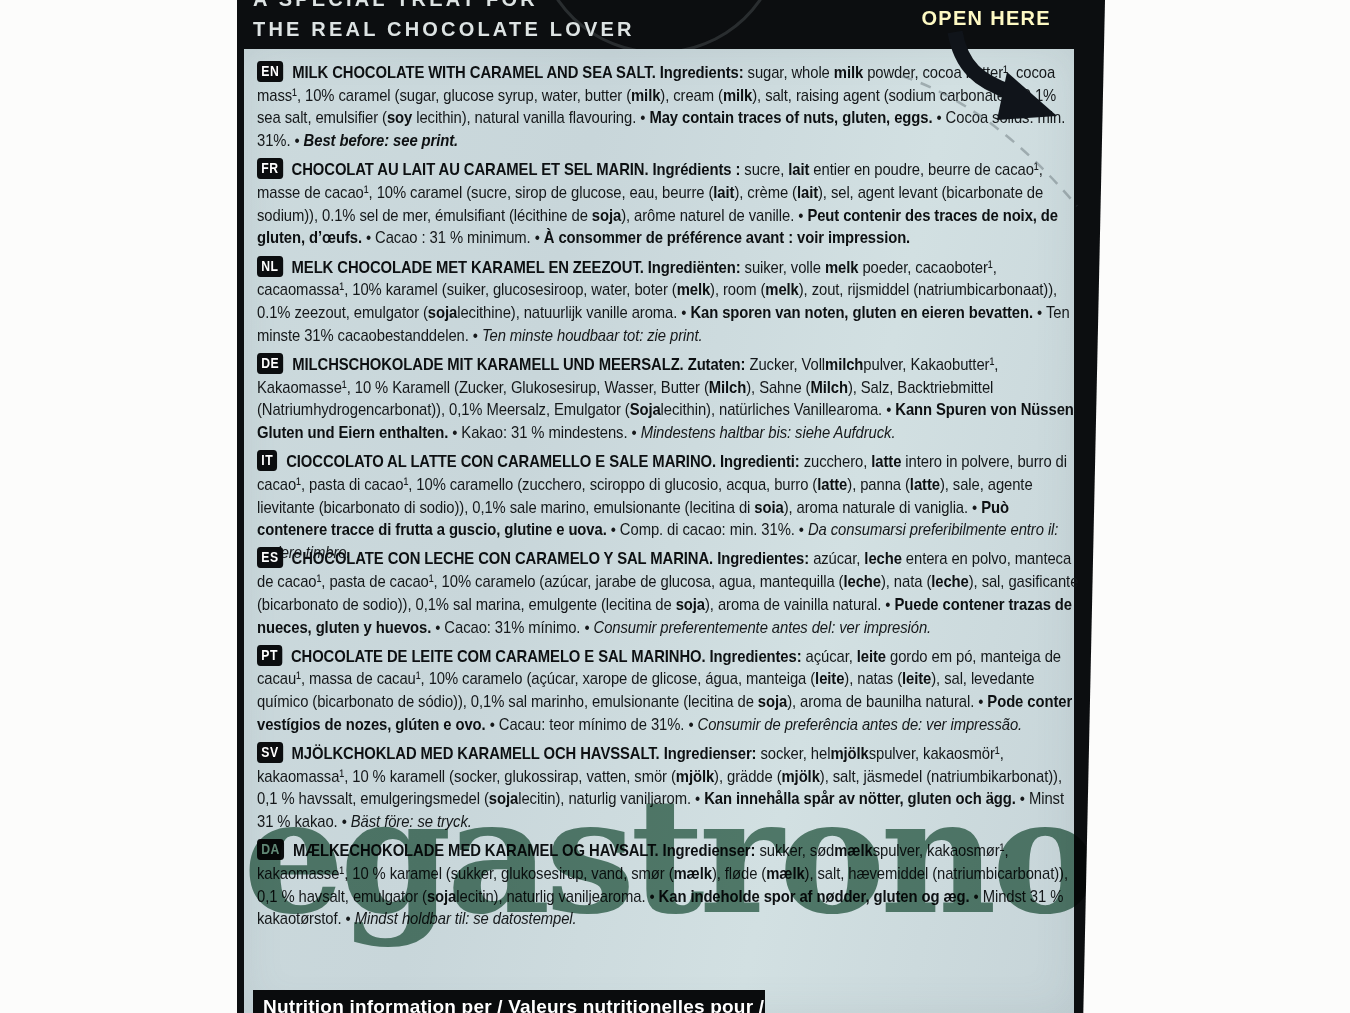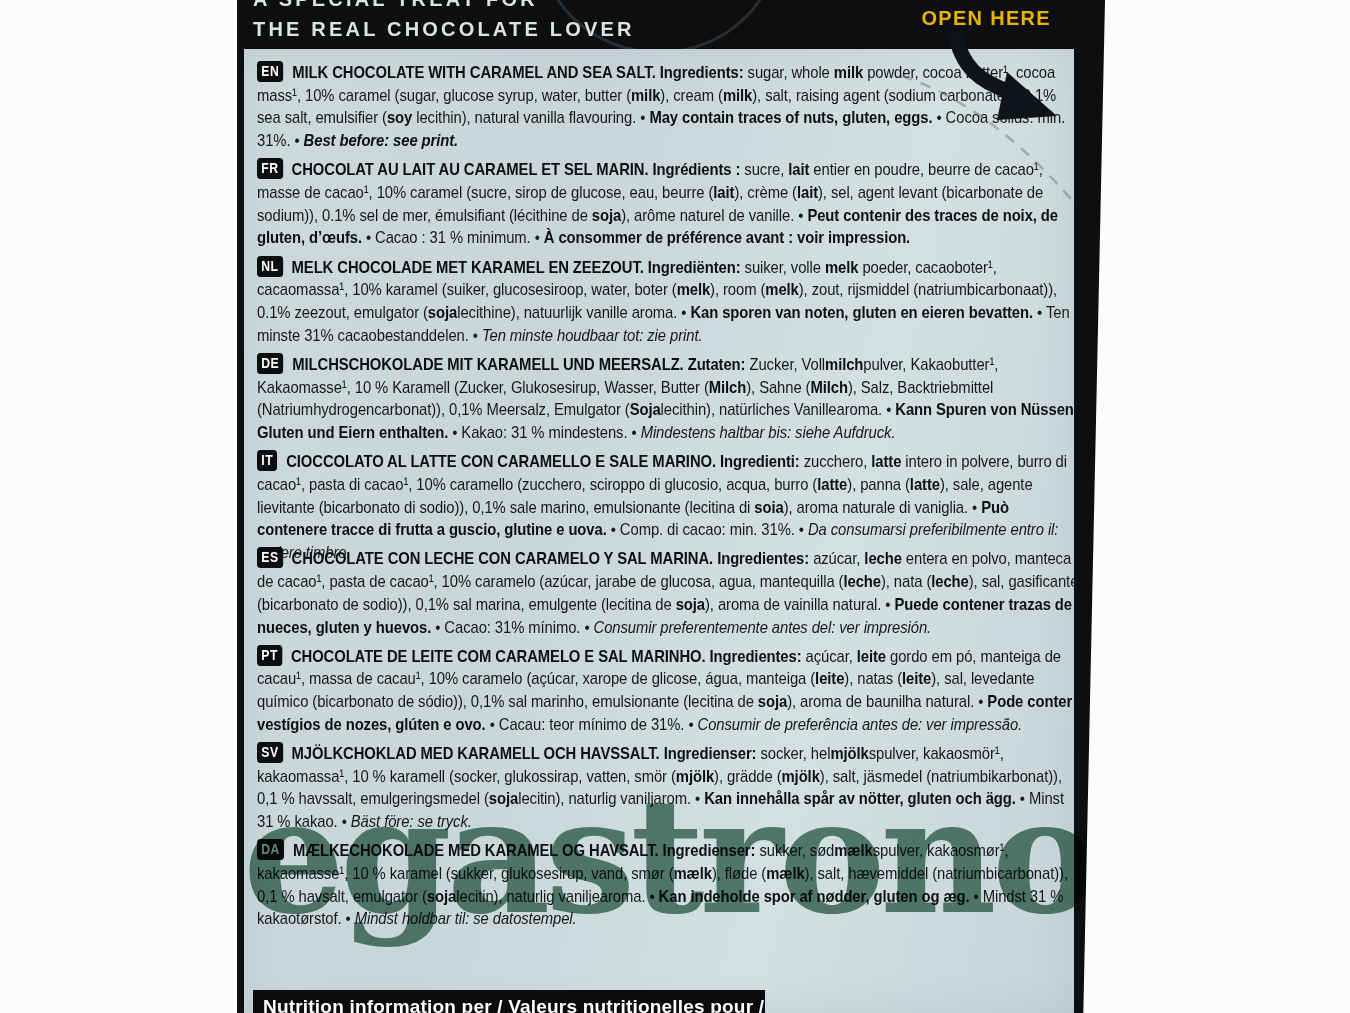--- a/index.html
+++ b/index.html
@@ -20,21 +20,21 @@
     position:absolute;left:0;top:0;width:100%;height:49px;
     overflow:hidden;background:#0c0e10;z-index:3;
   }
   .band-tag{
     position:absolute;left:16px;top:-16px;
     font-size:20px;font-weight:700;letter-spacing:3.2px;line-height:30px;
     color:#dde3e3;white-space:nowrap;
   }
   .open-here{
     position:absolute;right:54px;top:7px;
-    font-size:20px;font-weight:700;letter-spacing:1.3px;color:#eab308;margin-left:24px;
+    font-size:20px;font-weight:700;letter-spacing:1.3px;color:#fef9c3;margin-left:24px;
   }
   .logo-circle{
     position:absolute;left:300px;top:-180px;width:238px;height:228px;
     border-radius:50%;border:3px solid rgba(160,172,174,0.20);
   }
   
   .label{
     position:absolute;left:7px;top:49px;width:830px;height:964px;
     background:linear-gradient(103deg,#ccdadd 0%,#c8d6da 35%,#d2e0e2 68%,#c6d4d8 100%);
     box-shadow:inset 0 0 40px rgba(90,110,115,0.12);

